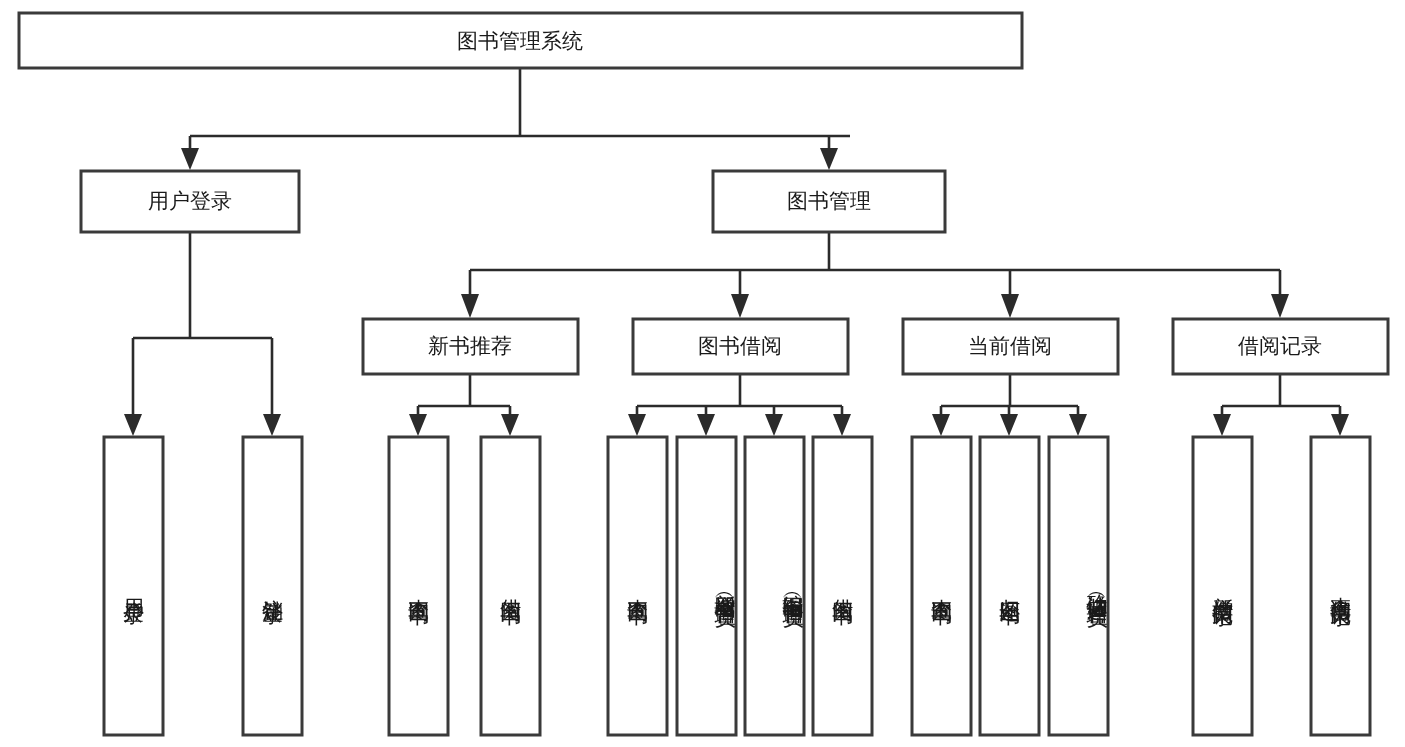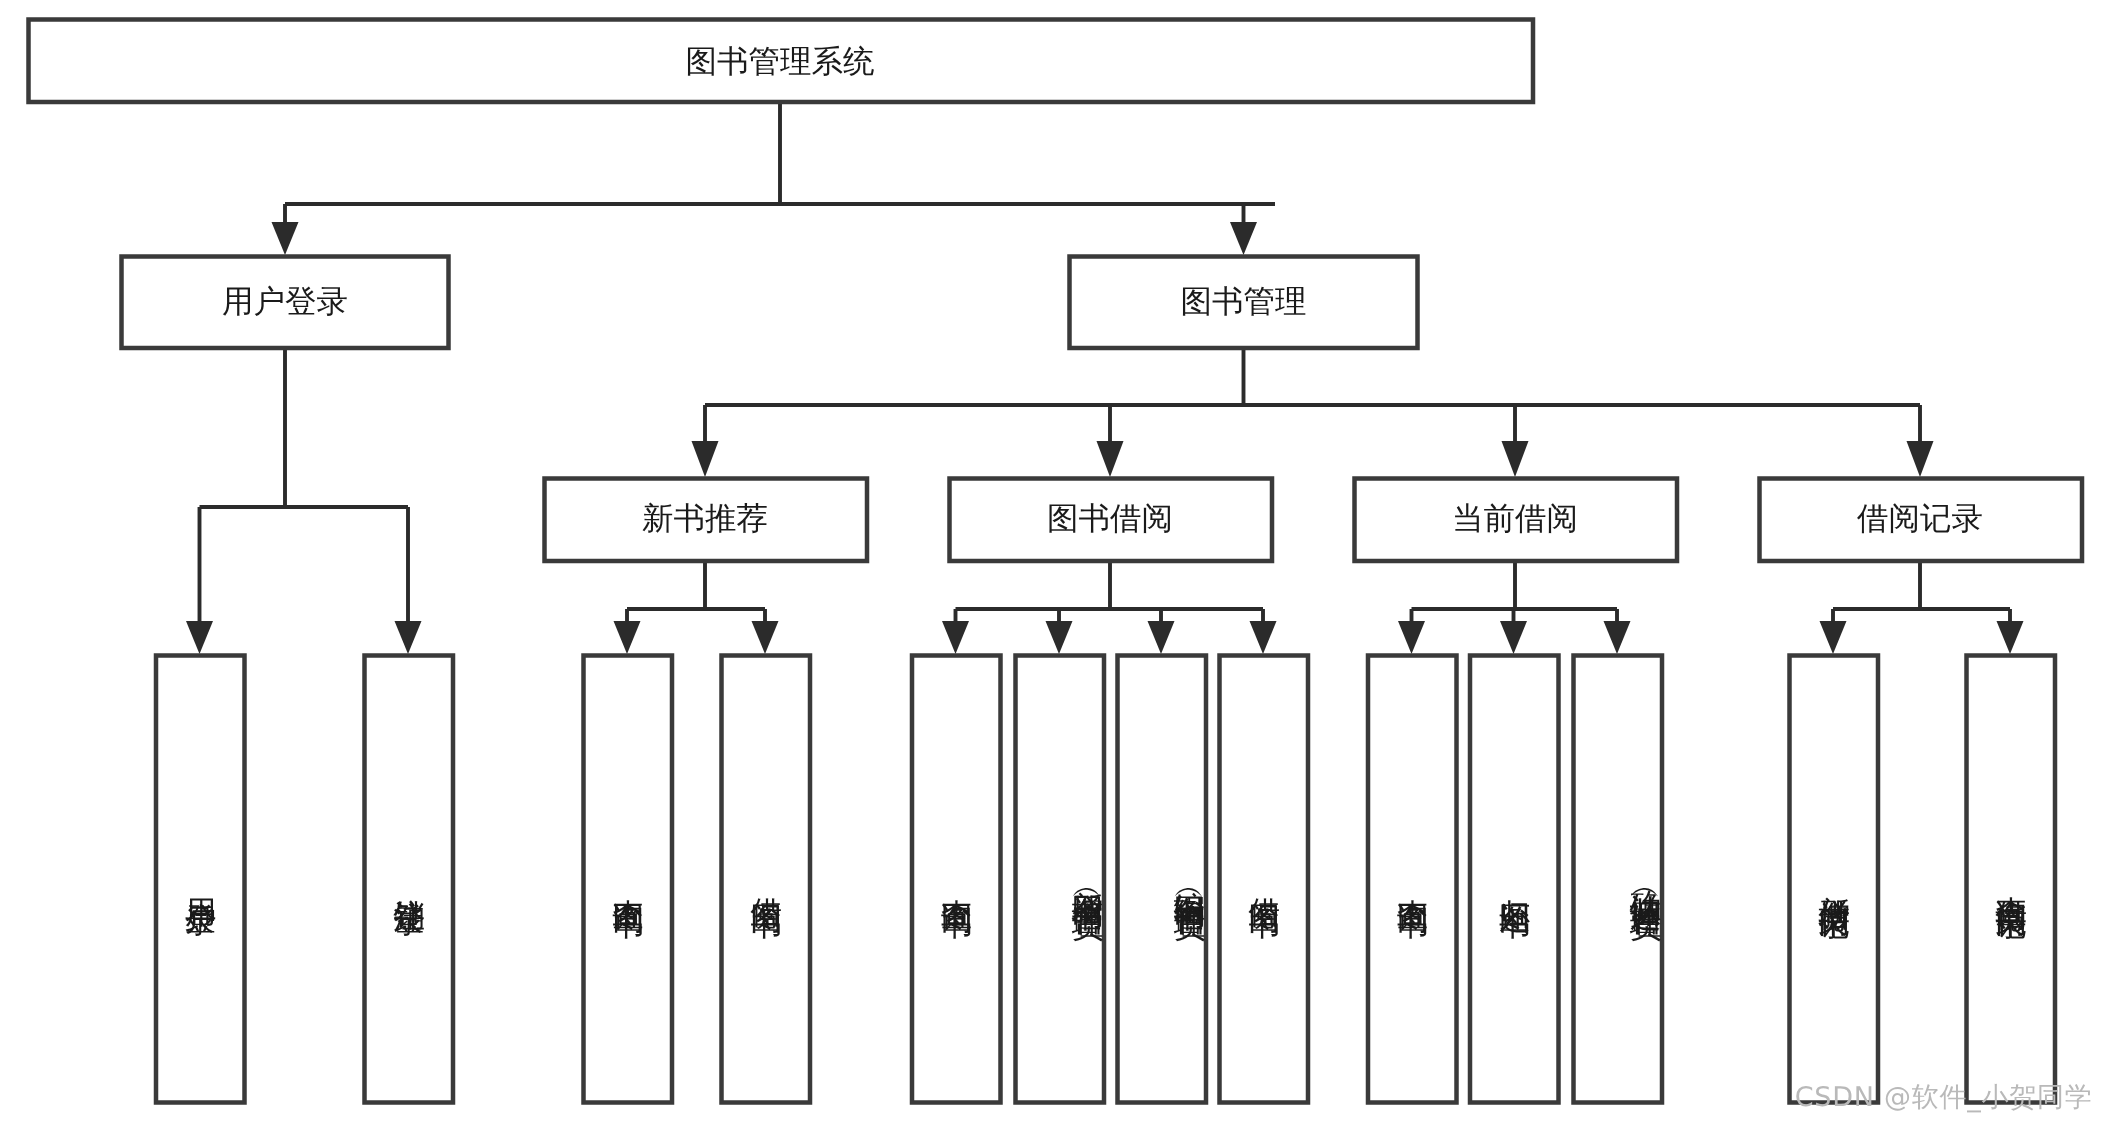--- a/index.html
+++ b/index.html
@@ -195,14 +195,13 @@
   <div class="vlabel" style="left:608px; top:437px; width:59px; height:298px; display:flex; align-items:center; justify-content:center;">查询图书</div>
   <div class="vlabel" style="left:677px; top:437px; width:59px; height:298px; display:flex; align-items:flex-start; justify-content:center;">新增图书（管理员）</div>
   <div class="vlabel" style="left:745px; top:437px; width:59px; height:298px; display:flex; align-items:flex-start; justify-content:center;">编辑图书（管理员）</div>
   <div class="vlabel" style="left:813px; top:437px; width:59px; height:298px; display:flex; align-items:center; justify-content:center;">借阅图书</div>
   <div class="vlabel" style="left:912px; top:437px; width:59px; height:298px; display:flex; align-items:center; justify-content:center;">查询图书</div>
   <div class="vlabel" style="left:980px; top:437px; width:59px; height:298px; display:flex; align-items:center; justify-content:center;">归还图书</div>
   <div class="vlabel" style="left:1049px; top:437px; width:59px; height:298px; display:flex; align-items:flex-start; justify-content:center;">确认归还（管理员）</div>
   <div class="vlabel" style="left:1193px; top:437px; width:59px; height:298px; display:flex; align-items:center; justify-content:center;">新增借阅记录</div>
   <div class="vlabel" style="left:1311px; top:437px; width:59px; height:298px; display:flex; align-items:center; justify-content:center;">查询借阅记录</div>
 
-  <div class="watermark">CSDN @软件_小贺同学</div>
 </div>
 
 </body></html>

